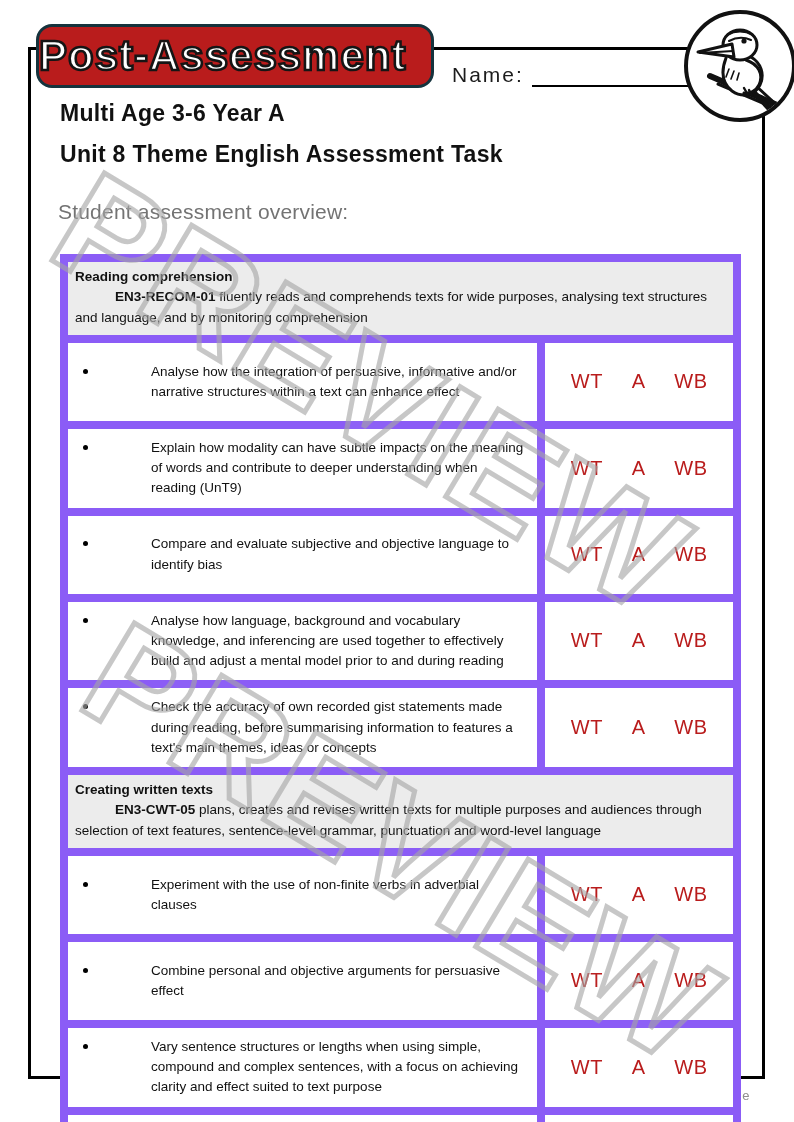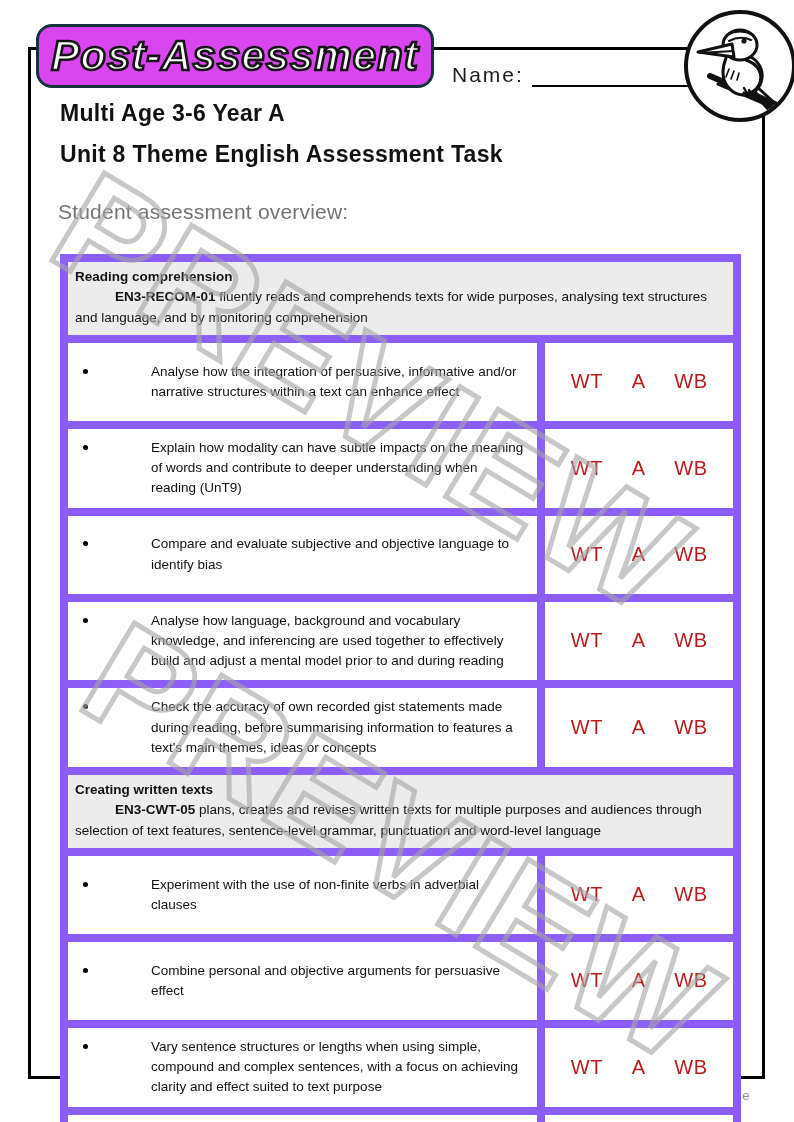--- a/index.html
+++ b/index.html
@@ -9,22 +9,22 @@
     font-family:"Liberation Sans", sans-serif;
   }
   
   .frame{
     position:absolute;left:28px;top:47px;width:731px;height:1026px;
     border:3px solid #000;background:#fff;z-index:0;
   }
   
   .badge{
     position:absolute;left:36px;top:24px;width:392px;height:58px;
-    border:3.5px solid #15333d;border-radius:16px;background:#d946ef;
-    display:flex;align-items:center;justify-content:center;z-index:6;font-style:italic;
+    border:3.5px solid #15333d;border-radius:16px;background:#b91c1c;
+    display:flex;align-items:center;z-index:6;
   }
   .badge-text{
     font-size:42px;font-weight:800;letter-spacing:1px;color:#fff;
     -webkit-text-stroke:2.6px #151515;
     text-shadow:0 0 1px #333;
     white-space:nowrap;
   }
   
   .name-row{position:absolute;left:452px;top:63px;z-index:6;display:flex;align-items:flex-end;}
   .name-label{font-size:21px;letter-spacing:2px;color:#1c1c1c;}

